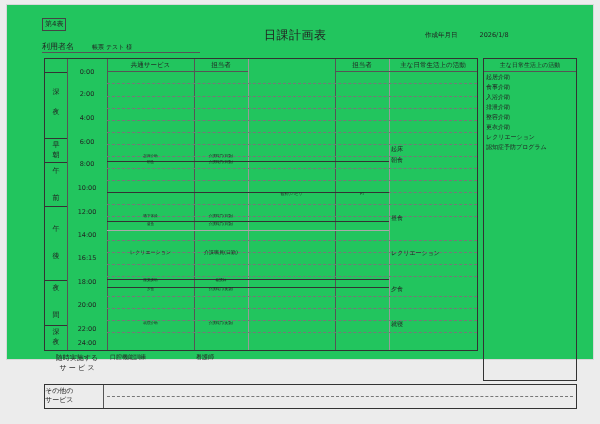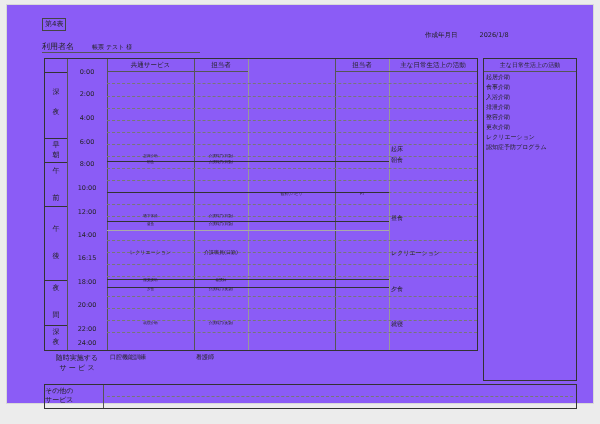--- a/index.html
+++ b/index.html
@@ -1,17 +1,17 @@
 <!DOCTYPE html>
 <html><head>
 <meta charset="utf-8">
 <style>
   * { box-sizing: border-box; margin: 0; padding: 0; }
   body { width: 600px; height: 424px; background: #ececec; font-family: "DejaVu Sans", sans-serif; color: #222; position: relative; overflow: hidden; }
-  .page { position: absolute; left: 6px; top: 4px; width: 588px; height: 400px; background: #8b5cf6; border: 1px solid #d8d8d8; }
+  .page { position: absolute; left: 6px; top: 4px; width: 588px; height: 356px; background: #22c55e; border: 1px solid #d8d8d8; }
   .abs { position: absolute; }
   .sheet-no { left: 35px; top: 13px; border: 1px solid #444; font-size: 7px; padding: 1px 2px; line-height: 9px; }
   .user-row { left: 35px; top: 37px; width: 158px; border-bottom: 1px solid #555; font-size: 8px; height: 11px; line-height: 10px; white-space: nowrap; }
   .user-row .v { font-size: 6px; margin-left: 18px; }
   .title { left: 257px; top: 22px; font-size: 12px; letter-spacing: 0.5px; }
   .created { left: 418px; top: 26px; font-size: 6.5px; white-space: nowrap; }
   .created .d { margin-left: 22px; }
 
   
   .main { left: 37px; top: 53px; width: 434px; height: 293px; border: 1.5px solid #333; }
@@ -34,20 +34,21 @@
   .other { left: 37px; top: 379px; width: 533px; height: 25px; border: 1.5px solid #333; }
 </style>
 </head>
 <body>
 
 <div class="page">
   <div class="abs sheet-no">第4表</div>
   <div class="abs user-row">
     <span>利用者名</span><span class="v">帳票 テスト 様</span>
   </div>
+  <div class="abs title">日課計画表</div>
   <div class="abs created">
     <span>作成年月日</span><span class="d">2026/1/8</span>
   </div>
 
   <div class="abs main">
 
     <div class="vl" style="left:22px"></div>
     <div class="vl" style="left:62px"></div>
     <div class="vl" style="left:149px"></div>
     <div class="vl light" style="left:203px"></div>

